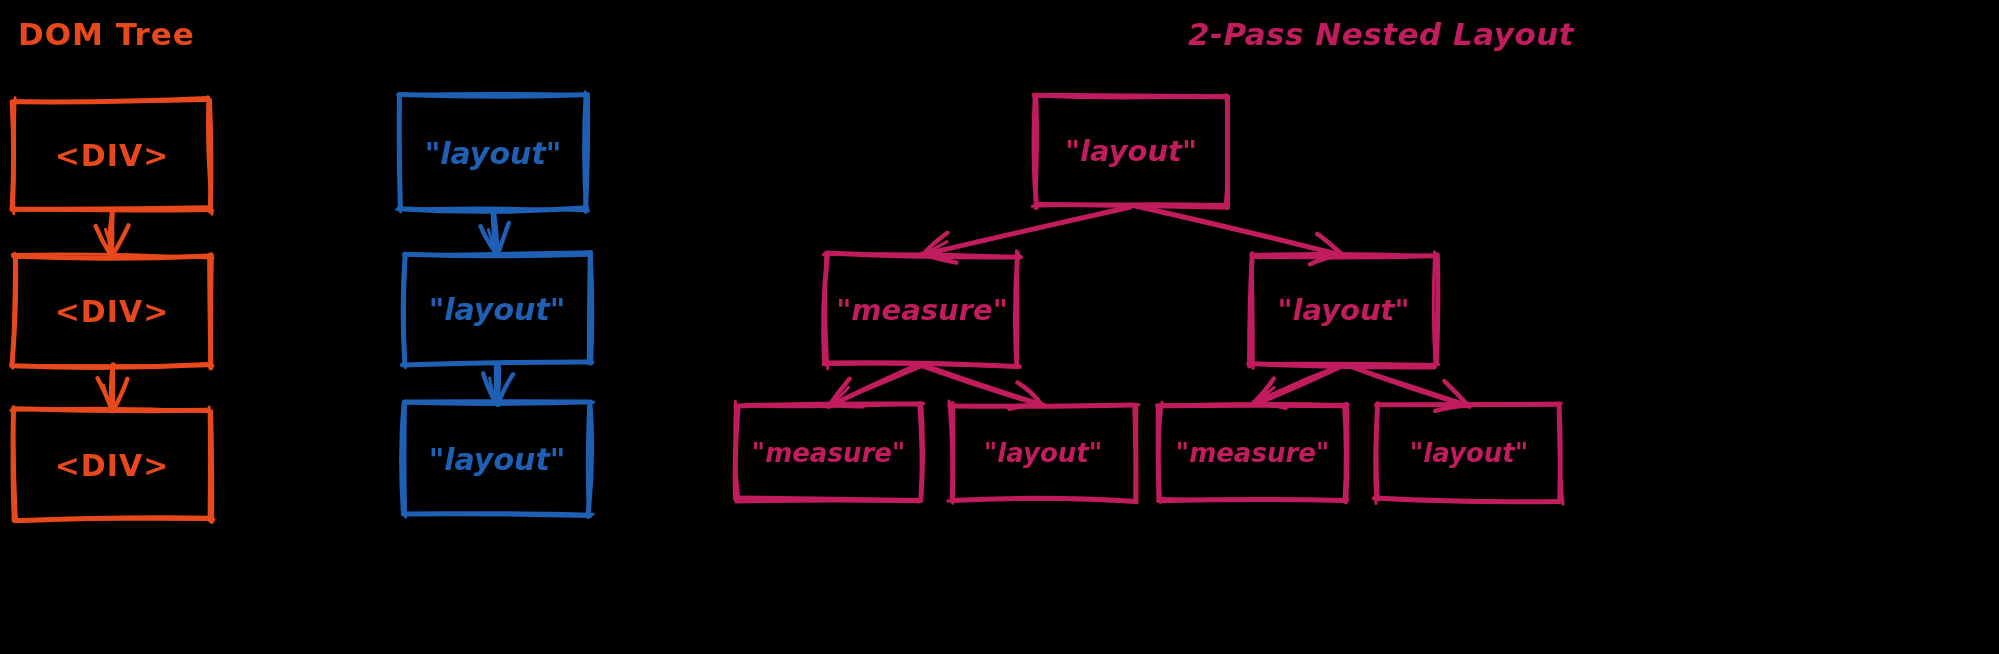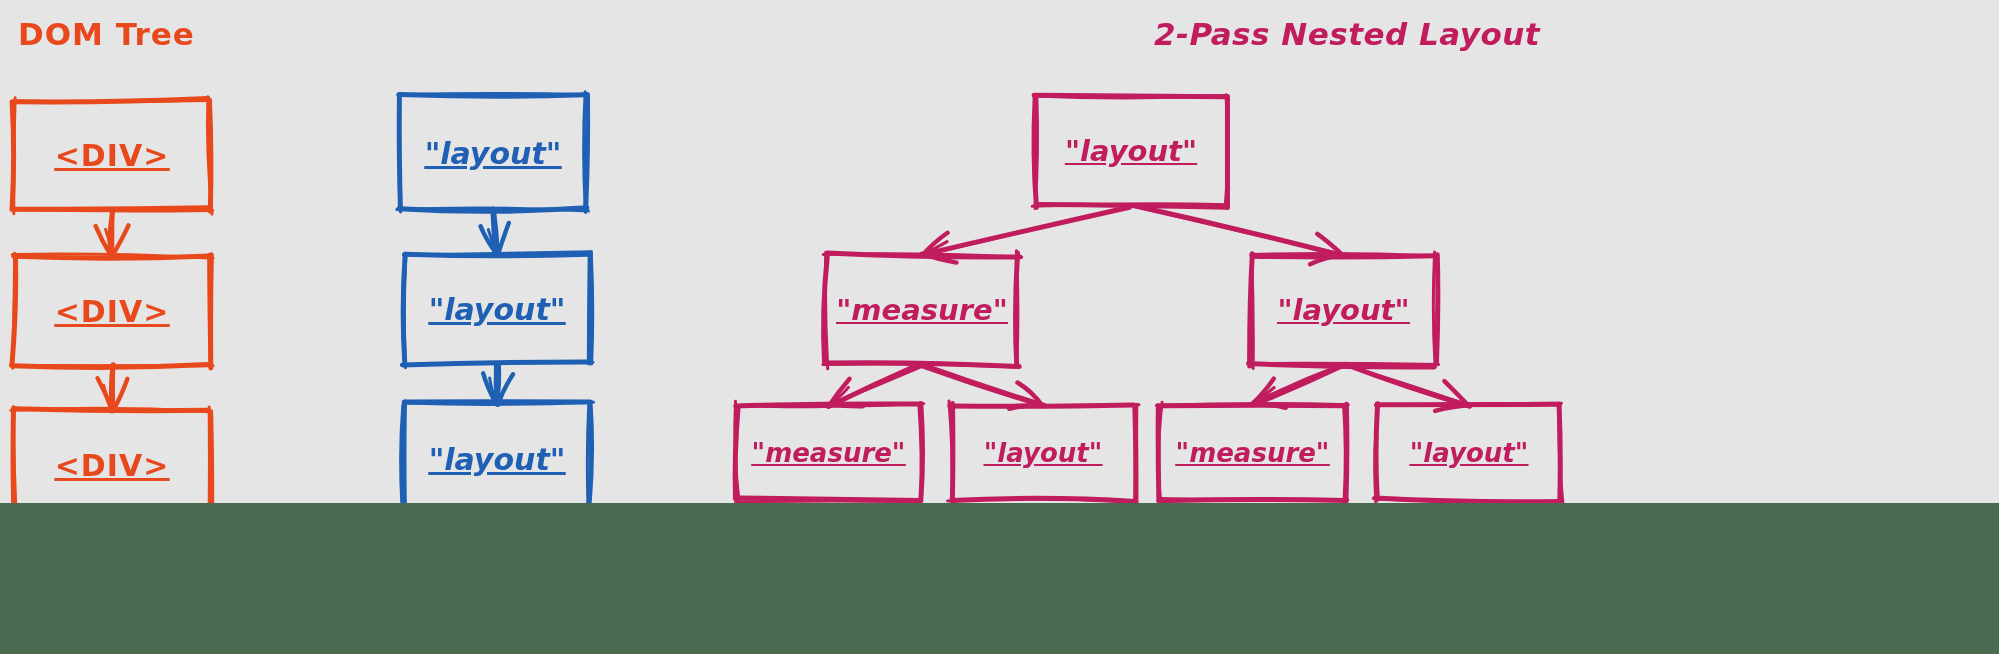--- a/index.html
+++ b/index.html
@@ -3,43 +3,42 @@
 <meta charset="utf-8">
 <style>
   html, body {
     margin: 0;
     padding: 0;
     background: #4a6b4f;
   }
   #canvas {
     position: relative;
     width: 1999px;
-    height: 503px;
-    background: #e5e5e5;
+    height: 654px;
+    background: #000000;
     overflow: hidden;
     font-family: "DejaVu Sans", sans-serif;
   }
   .title {
     position: absolute;
     white-space: nowrap;
     font-family: "DejaVu Sans", sans-serif;
     font-weight: bold;
     font-style: italic;
     font-size: 31px;
     letter-spacing: 0.5px;
   }
   .title-dom   { left: 18px;   top: 16px;  color: #E8491C; font-style: normal; letter-spacing: 1px;}
   .title-one   { left: 338px;  top: 16px;  color: #1F60B4; }
-  .title-two   { left: 1154px; top: 16px;  color: #C01C5E; }
+  .title-two   { left: 1188px; top: 16px;  color: #C01C5E; }
   .node-label {
     font-family: "DejaVu Sans", sans-serif;
     font-weight: bold;
     white-space: nowrap;
     pointer-events: none;
-    text-decoration: underline;
   }
   .lbl-div { font-size: 30px; color: #E8491C; letter-spacing: 1px; }
   .lbl-blue { font-size: 30px; color: #1F60B4; font-style: italic; }
   .lbl-pink-lg { font-size: 29px; color: #C01C5E; font-style: italic; }
   .lbl-pink-sm { font-size: 26px; color: #C01C5E; font-style: italic; }
 
   svg.layer {
     position: absolute;
     left: 0; top: 0;
     width: 1999px;

